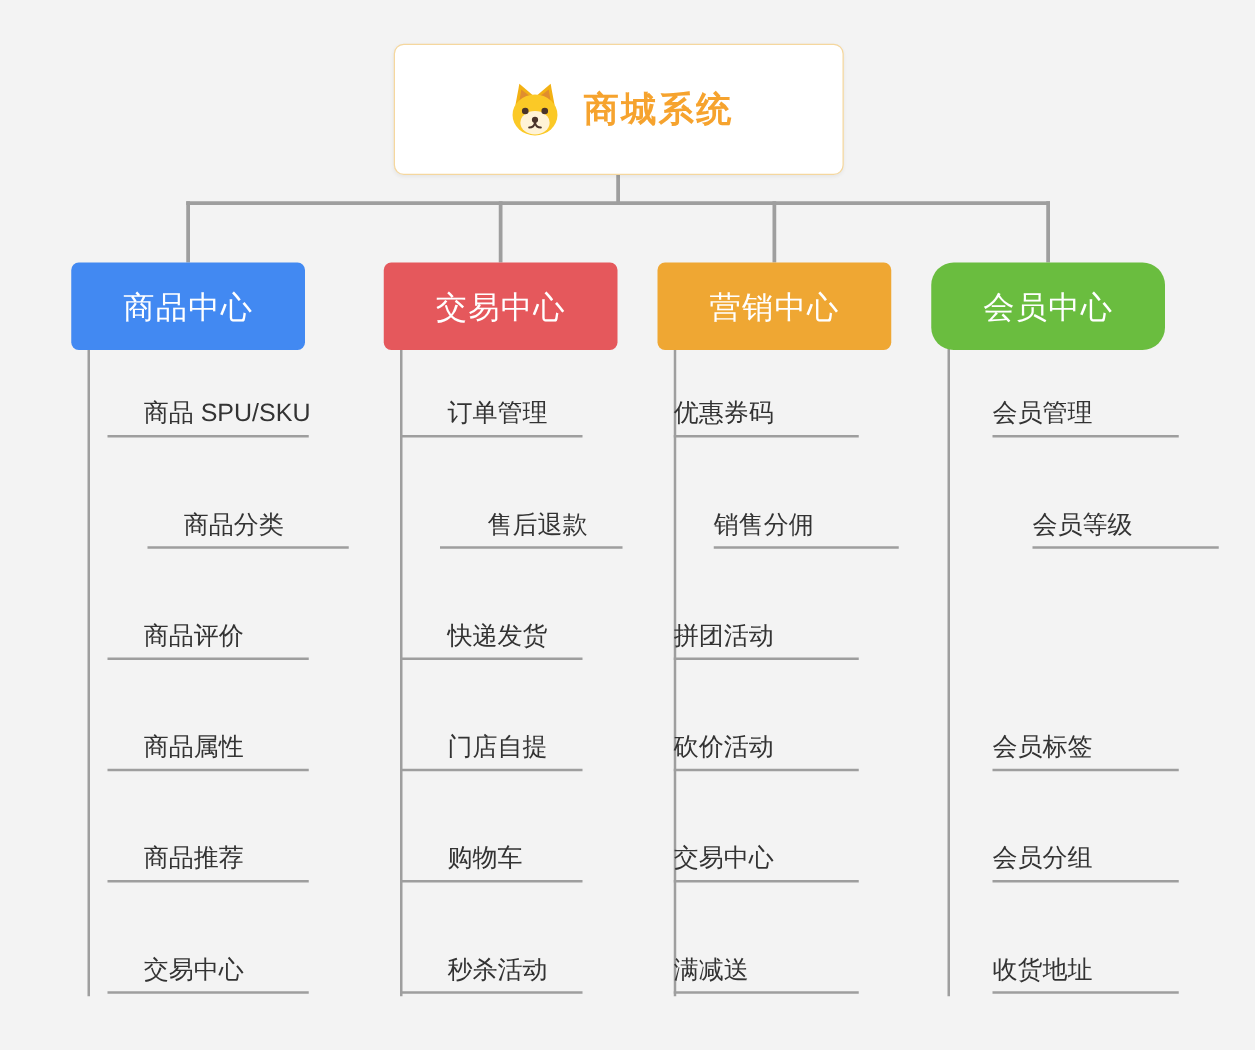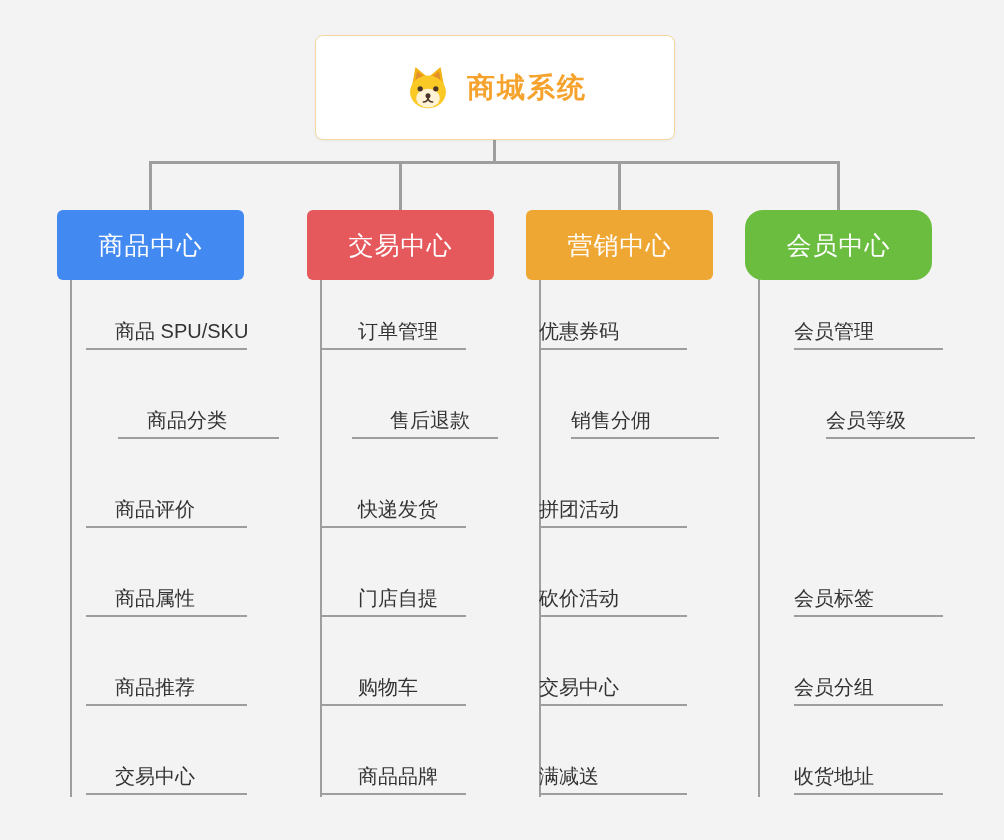--- a/index.html
+++ b/index.html
@@ -124,21 +124,21 @@
   <div class="topic col1 row3">商品评价</div>
   <div class="topic col1 row4">商品属性</div>
   <div class="topic col1 row5">商品推荐</div>
   <div class="topic col1 row6">交易中心</div>
 
   <div class="topic col2 row1">订单管理</div>
   <div class="topic col2 row2">售后退款</div>
   <div class="topic col2 row3">快递发货</div>
   <div class="topic col2 row4">门店自提</div>
   <div class="topic col2 row5">购物车</div>
-  <div class="topic col2 row6">商品品牌</div>
+  <div class="topic col2 row6">秒杀活动</div>
 
   <div class="topic col3 row1">优惠券码</div>
   <div class="topic col3 row2">销售分佣</div>
   <div class="topic col3 row3">拼团活动</div>
   <div class="topic col3 row4">砍价活动</div>
   <div class="topic col3 row5">交易中心</div>
   <div class="topic col3 row6">满减送</div>
 
   <div class="topic col4 row1">会员管理</div>
   <div class="topic col4 row2">会员等级</div>

